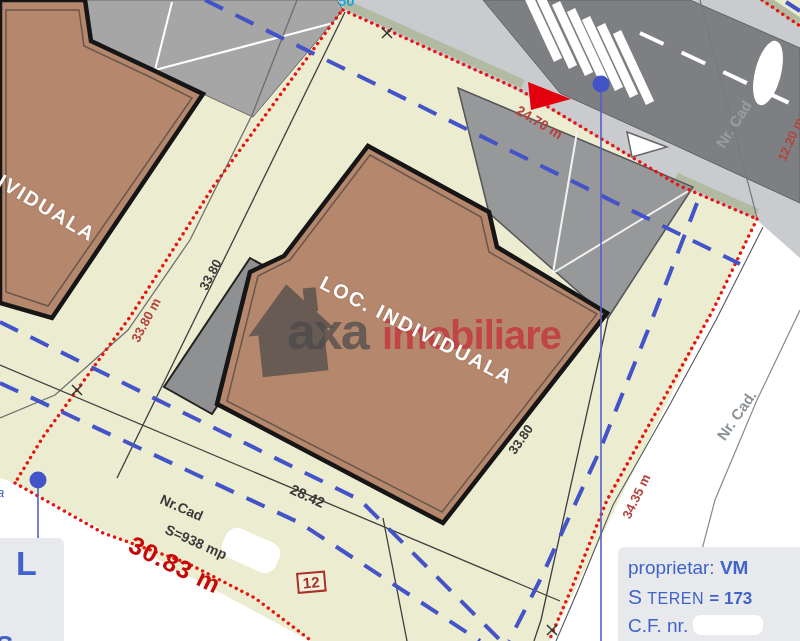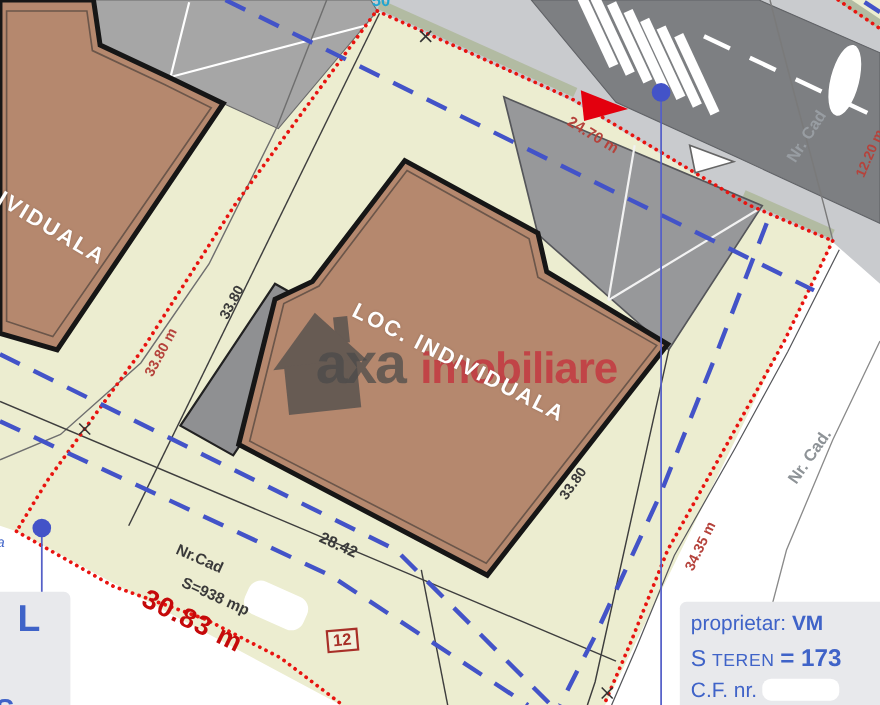--- a/index.html
+++ b/index.html
@@ -171,21 +171,21 @@
   <div class="lbl" style="left:-3px;top:486px;color:#3f63c8;font-style:italic;font-size:13px;">a</div>
 
   <div id="info-box">
     <div>
       <span>proprietar:</span>
       <span class="bold">VM</span>
     </div>
     <div>
       <span style="font-size:21px;">S</span>
       <span class="sub">TEREN</span>
-      <span class="bold" style="font-size:22px;text-align:center;">= 173</span>
+      <span class="bold" style="font-size:17px;text-align:center;">= 173</span>
     </div>
     <div>
       <span>C.F. nr.</span>
       <span class="blob" style="display:inline-block;position:relative;top:3px;width:70px;height:20px;"></span>
     </div>
   </div>
 
   <div id="corner-box">
     <div id="corner-l">L</div>
     <div id="corner-partial">S</div>

